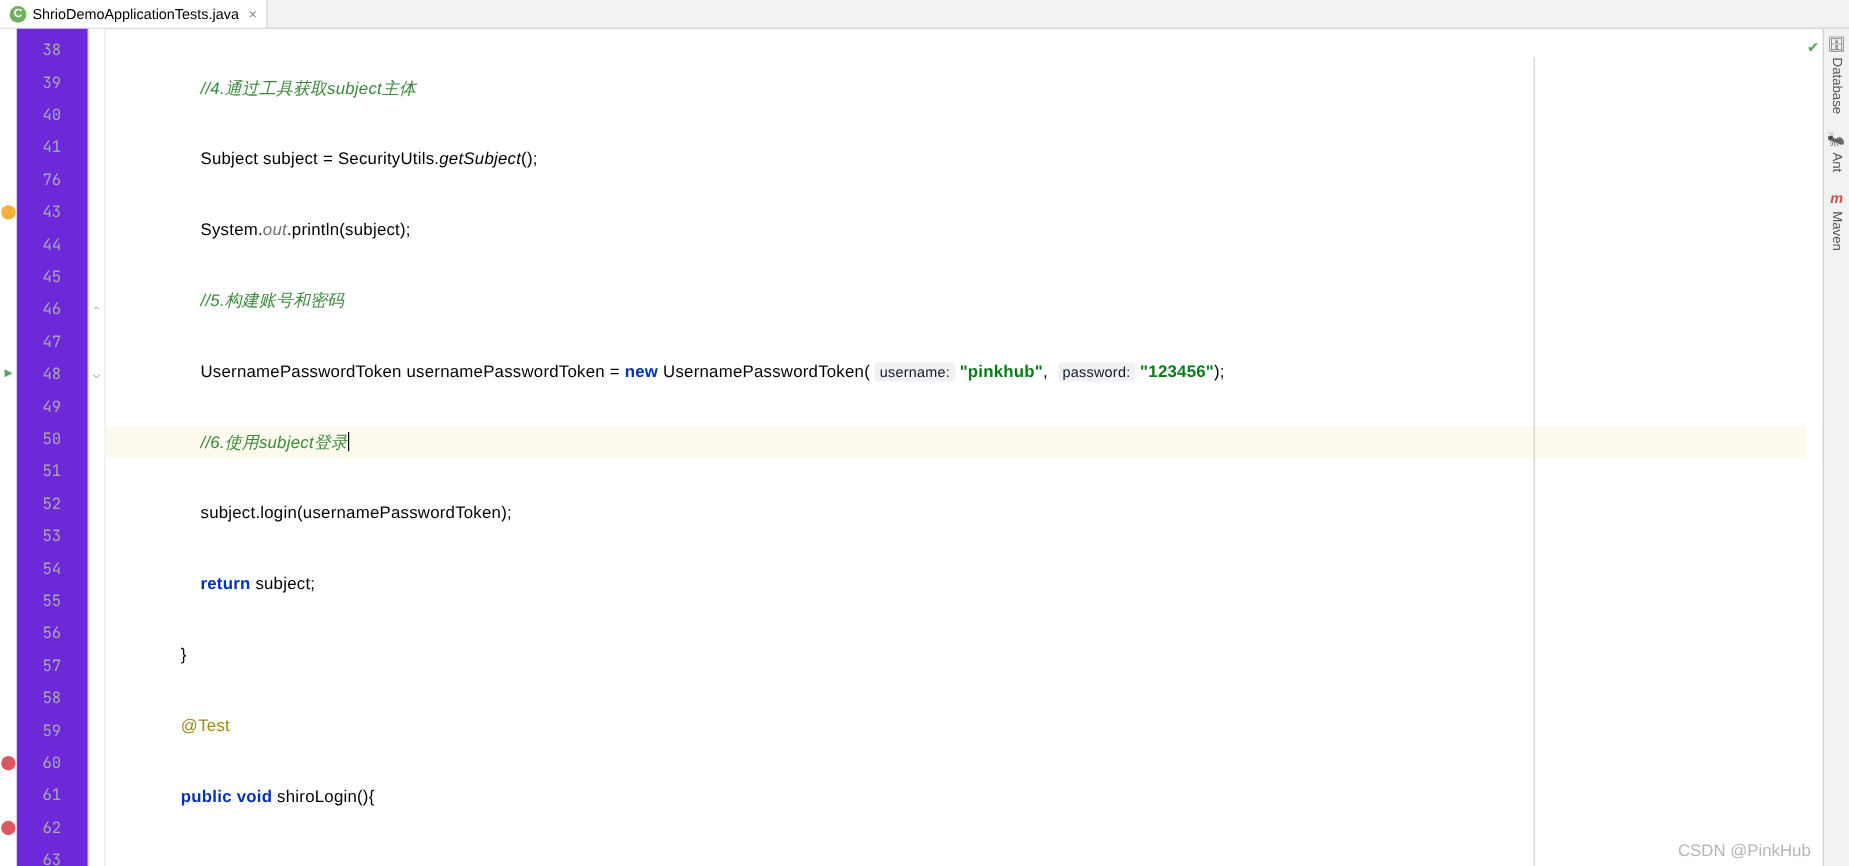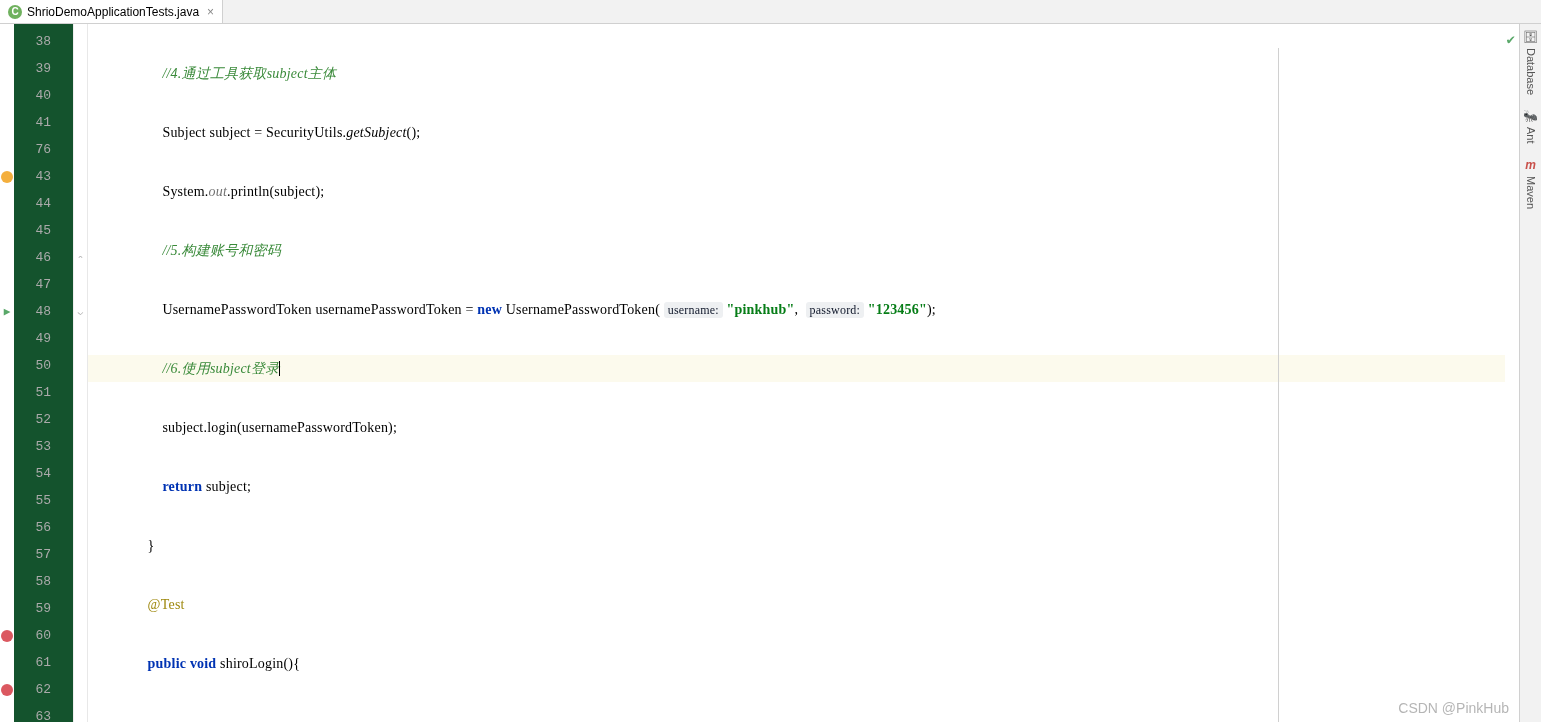--- a/index.html
+++ b/index.html
@@ -44,28 +44,27 @@
   padding-left: 3px;
   cursor: pointer;
 }
 .editor-wrap {
   display: flex;
   height: calc(100% - 24px);
   position: relative;
 }
 .gutter {
   width: 60px;
-  background: #14532d;
+  background: #6d28d9;
   border-right: 1px solid #eee;
   text-align: right;
   color: #aaa;
   font-size: 13px;
   padding-top: 4px;
   user-select: none;
-  font-family: Liberation Mono, monospace;
 }
 .gutter-line {
   height: 27px;
   line-height: 27px;
   padding-right: 22px;
   position: relative;
 }
 .marker-col {
   width: 14px;
   background: #fff;
@@ -80,21 +79,21 @@
   background: #fff;
   border-right: 1px solid #e8e8e8;
   padding-top: 4px;
 }
 .fold-col .fc { height:27px; display:flex; align-items:center; justify-content:center; color:#aaa; font-size:9px;}
 .code {
   flex: 1;
   padding-top: 4px;
   position: relative;
   white-space: pre;
-  font-family: Liberation Serif, serif;
+  font-family: Liberation Sans, sans-serif;
   letter-spacing: 0.2px;
 }
 .line {
   height: 27px;
   line-height: 27px;
   padding-left: 30px;
 }
 .hl-current { background: #fcfaed; }
 .comment-zh { color: #3a8a3a; font-style: italic; }
 .kw { color: #0033b3; font-weight: bold; }

